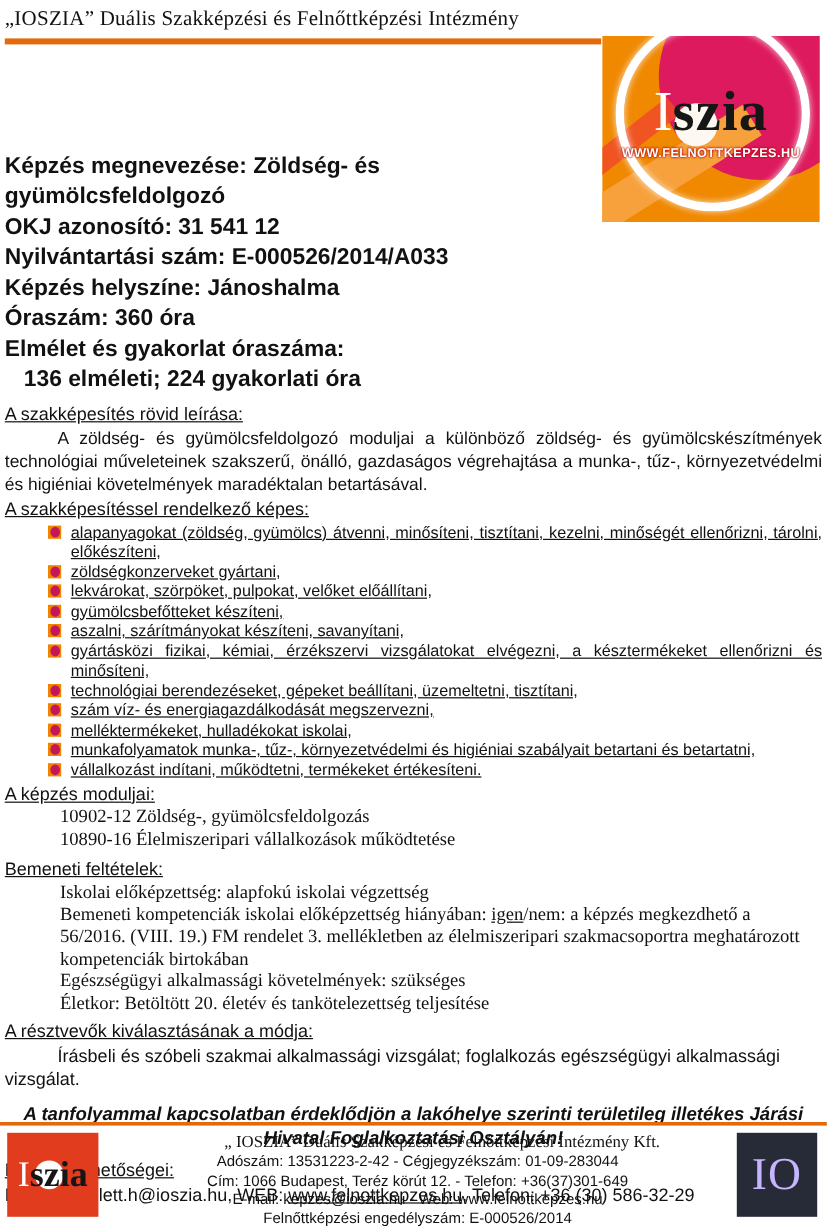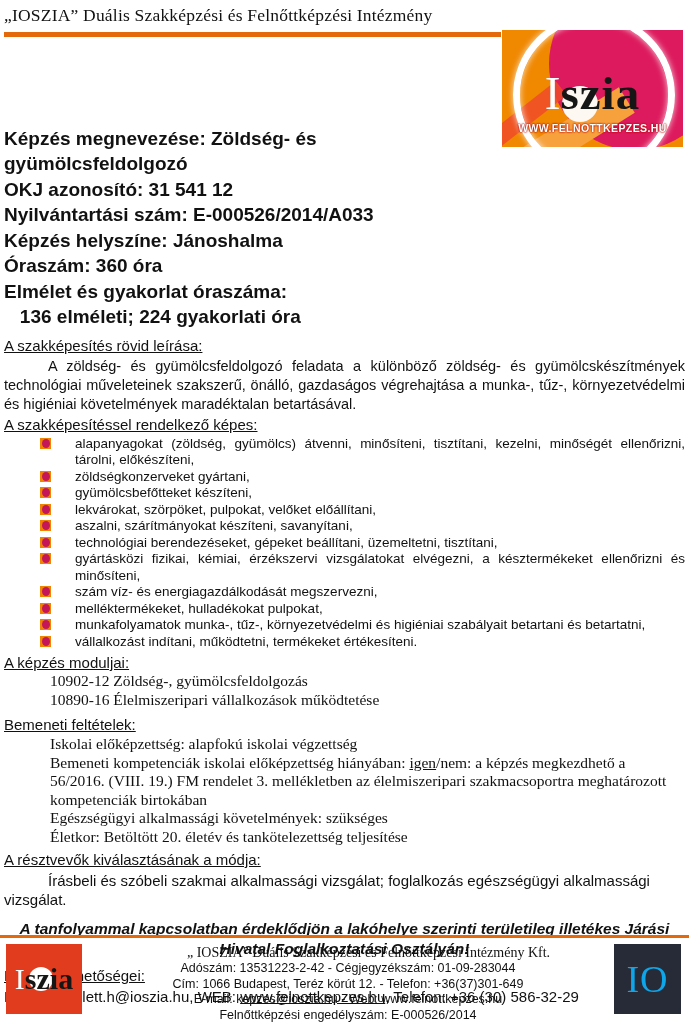--- a/index.html
+++ b/index.html
@@ -7,21 +7,21 @@
        font-family:"Liberation Sans",sans-serif;color:#111;}
   .page{position:relative;width:689px;height:1024px;}
   .main{padding:0 4px;}
   .u{text-decoration:underline;}
 
   
   .title{font-family:"Liberation Serif",serif;font-size:17.5px;padding-top:5px;letter-spacing:.2px;}
   .rule{height:5px;background:#e4690b;width:497px;margin-top:6px;}
 
   
-  .logo{position:absolute;top:30px;right:6px;width:181px;height:117px;background:#f08800;overflow:hidden;}
+  .logo{position:absolute;top:30px;right:6px;width:181px;height:155px;background:#f08800;overflow:hidden;}
   .logo-magenta{position:absolute;width:172px;height:172px;border-radius:50%;background:#dd1a5d;top:-52px;right:-38px;}
   .logo-band1{position:absolute;width:200px;height:30px;background:#f6a13c;transform:rotate(-32deg);left:-60px;top:108px;}
   .logo-band2{position:absolute;width:120px;height:18px;background:#ee4b28;transform:rotate(-38deg);left:-48px;top:86px;opacity:.85;}
   .logo-ring{position:absolute;width:148px;height:148px;border:7px solid #fff;border-radius:50%;left:11px;top:-16px;box-shadow:0 0 6px rgba(255,255,255,.8), inset 0 0 6px rgba(255,255,255,.8);}
   .logo-dot{position:absolute;width:36px;height:36px;border-radius:50%;background:#fdf8f2;left:60px;top:56px;}
   .logo-word{position:absolute;top:40px;left:0;width:100%;text-align:center;
              font-family:"Liberation Serif",serif;font-size:47px;line-height:1;}
   .logo-word .wi{color:#fff;}
   .logo-word .wszia{color:#161616;font-weight:bold;letter-spacing:1px;}
   .logo-site{position:absolute;top:92px;left:0;width:100%;text-align:center;
@@ -35,21 +35,21 @@
   .h{font-size:15px;text-decoration:underline;margin-top:7px;}
   .h-cap{margin-top:2px;}
   .h-mod{margin-top:4px;}
   .h-req{}
   .h-sel{margin-top:5px;}
   .h-con{margin-top:8px;}
 
   .desc{font-size:14.5px;line-height:19px;text-align:justify;text-indent:44px;margin:3px 0 2px 0;}
 
   .cap-list{list-style:none;margin:3px 0 0 0;padding:0;}
-  .cap-item{display:flex;gap:24px;margin:0 0 0 36px;font-size:13.5px;line-height:16.5px;text-align:justify;}
+  .cap-item{display:flex;gap:8px;margin:0 0 0 36px;font-size:13.5px;line-height:16.5px;text-align:justify;text-decoration:underline;}
   .bullet{flex:none;width:11px;height:11px;margin-top:2px;background:#f08300;position:relative;}
   .bullet::after{content:"";position:absolute;left:2px;top:1px;right:1px;bottom:1px;border-radius:50%;background:#c4175a;}
 
   .mod-list{margin:1px 0 0 46px;font-family:"Liberation Serif",serif;font-size:15.5px;line-height:18.5px;}
   .req-list{margin:2px 0 0 46px;font-family:"Liberation Serif",serif;font-size:15.5px;line-height:18.5px;max-width:632px;}
 
   .sel{font-size:15px;line-height:19px;text-indent:44px;margin:3px 0 0 0;}
 
   .notice{margin-top:10px;font-size:15.5px;line-height:20px;font-weight:bold;font-style:italic;text-align:center;}
 
@@ -61,21 +61,21 @@
   .footer-body{display:flex;align-items:flex-start;padding:5px 8px 0 6px;}
   .flogo{flex:none;width:76px;height:70px;background:#e23c1e;position:relative;margin-top:1px;}
   .flogo .logo-dot{width:24px;height:24px;left:23px;top:23px;background:#fff;}
   .flogo .fword{position:absolute;top:0;left:0;width:100%;height:100%;display:flex;align-items:center;justify-content:center;
                 font-family:"Liberation Serif",serif;font-size:30px;}
   .flogo .wi{color:#fff;}
   .flogo .wszia{color:#161616;font-weight:bold;position:relative;}
   .fcenter{flex:1;text-align:center;margin-top:1px;}
   .fcompany{font-family:"Liberation Serif",serif;font-size:14px;line-height:17px;padding-left:41px;}
   .fline{font-size:12.5px;line-height:15.5px;}
-  .flogo-io{flex:none;width:67px;height:70px;background:#262b37;color:#0ea5e9;display:flex;align-items:center;justify-content:center;
+  .flogo-io{flex:none;width:67px;height:70px;background:#262b37;color:#c4b5fd;display:flex;align-items:center;justify-content:center;
             font-family:"Liberation Serif",serif;font-size:38px;letter-spacing:1px;margin-top:1px;}
 </style>
 </head>
 <body>
 
 <div class="page">
 
   <div class="main">
     <div class="title">„IOSZIA” Duális Szakképzési és Felnőttképzési Intézmény</div>
     <div class="rule"></div>
@@ -88,68 +88,68 @@
       <div class="logo-dot"></div>
       <div class="logo-word"><span class="wi">I</span><span class="wszia">szia</span></div>
       <div class="logo-site">WWW.FELNOTTKEPZES.HU</div>
     </div>
 
     <div class="course">
       
     <div>Képzés megnevezése: Zöldség- és gyümölcsfeldolgozó</div><div>OKJ azonosító: 31 541 12</div><div>Nyilvántartási szám: E-000526/2014/A033</div><div>Képzés helyszíne: Jánoshalma</div><div>Óraszám: 360 óra</div><div>Elmélet és gyakorlat óraszáma:</div><div>   136 elméleti; 224 gyakorlati óra</div></div>
 
     <div class="h">A szakképesítés rövid leírása:</div>
-    <p class="desc">A zöldség- és gyümölcsfeldolgozó feladata a különböző zöldség- és gyümölcskészítmények technológiai műveleteinek szakszerű, önálló, gazdaságos végrehajtása a munka-, tűz-, környezetvédelmi és higiéniai követelmények maradéktalan betartásával.</p>
+    <p class="desc">A zöldség- és gyümölcsfeldolgozó moduljai a különböző zöldség- és gyümölcskészítmények technológiai műveleteinek szakszerű, önálló, gazdaságos végrehajtása a munka-, tűz-, környezetvédelmi és higiéniai követelmények maradéktalan betartásával.</p>
 
     <div class="h h-cap">A szakképesítéssel rendelkező képes:</div>
     <ul class="cap-list">
 
         <li class="cap-item">
           <span class="bullet"></span>
           <span>alapanyagokat (zöldség, gyümölcs) átvenni, minősíteni, tisztítani, kezelni, minőségét ellenőrizni, tárolni, előkészíteni,</span>
         </li>
 
         <li class="cap-item">
           <span class="bullet"></span>
           <span>zöldségkonzerveket gyártani,</span>
         </li>
 
         <li class="cap-item">
           <span class="bullet"></span>
+          <span>lekvárokat, szörpöket, pulpokat, velőket előállítani,</span>
+        </li>
+
+        <li class="cap-item">
+          <span class="bullet"></span>
           <span>gyümölcsbefőtteket készíteni,</span>
         </li>
 
         <li class="cap-item">
           <span class="bullet"></span>
-          <span>lekvárokat, szörpöket, pulpokat, velőket előállítani,</span>
-        </li>
-
-        <li class="cap-item">
-          <span class="bullet"></span>
           <span>aszalni, szárítmányokat készíteni, savanyítani,</span>
         </li>
 
         <li class="cap-item">
           <span class="bullet"></span>
+          <span>gyártásközi fizikai, kémiai, érzékszervi vizsgálatokat elvégezni, a késztermékeket ellenőrizni és minősíteni,</span>
+        </li>
+
+        <li class="cap-item">
+          <span class="bullet"></span>
           <span>technológiai berendezéseket, gépeket beállítani, üzemeltetni, tisztítani,</span>
         </li>
 
         <li class="cap-item">
           <span class="bullet"></span>
-          <span>gyártásközi fizikai, kémiai, érzékszervi vizsgálatokat elvégezni, a késztermékeket ellenőrizni és minősíteni,</span>
-        </li>
-
-        <li class="cap-item">
-          <span class="bullet"></span>
           <span>szám víz- és energiagazdálkodását megszervezni,</span>
         </li>
 
         <li class="cap-item">
           <span class="bullet"></span>
-          <span>melléktermékeket, hulladékokat pulpokat,</span>
+          <span>melléktermékeket, hulladékokat iskolai,</span>
         </li>
 
         <li class="cap-item">
           <span class="bullet"></span>
           <span>munkafolyamatok munka-, tűz-, környezetvédelmi és higiéniai szabályait betartani és betartatni,</span>
         </li>
 
         <li class="cap-item">
           <span class="bullet"></span>
           <span>vállalkozást indítani, működtetni, termékeket értékesíteni.</span>

